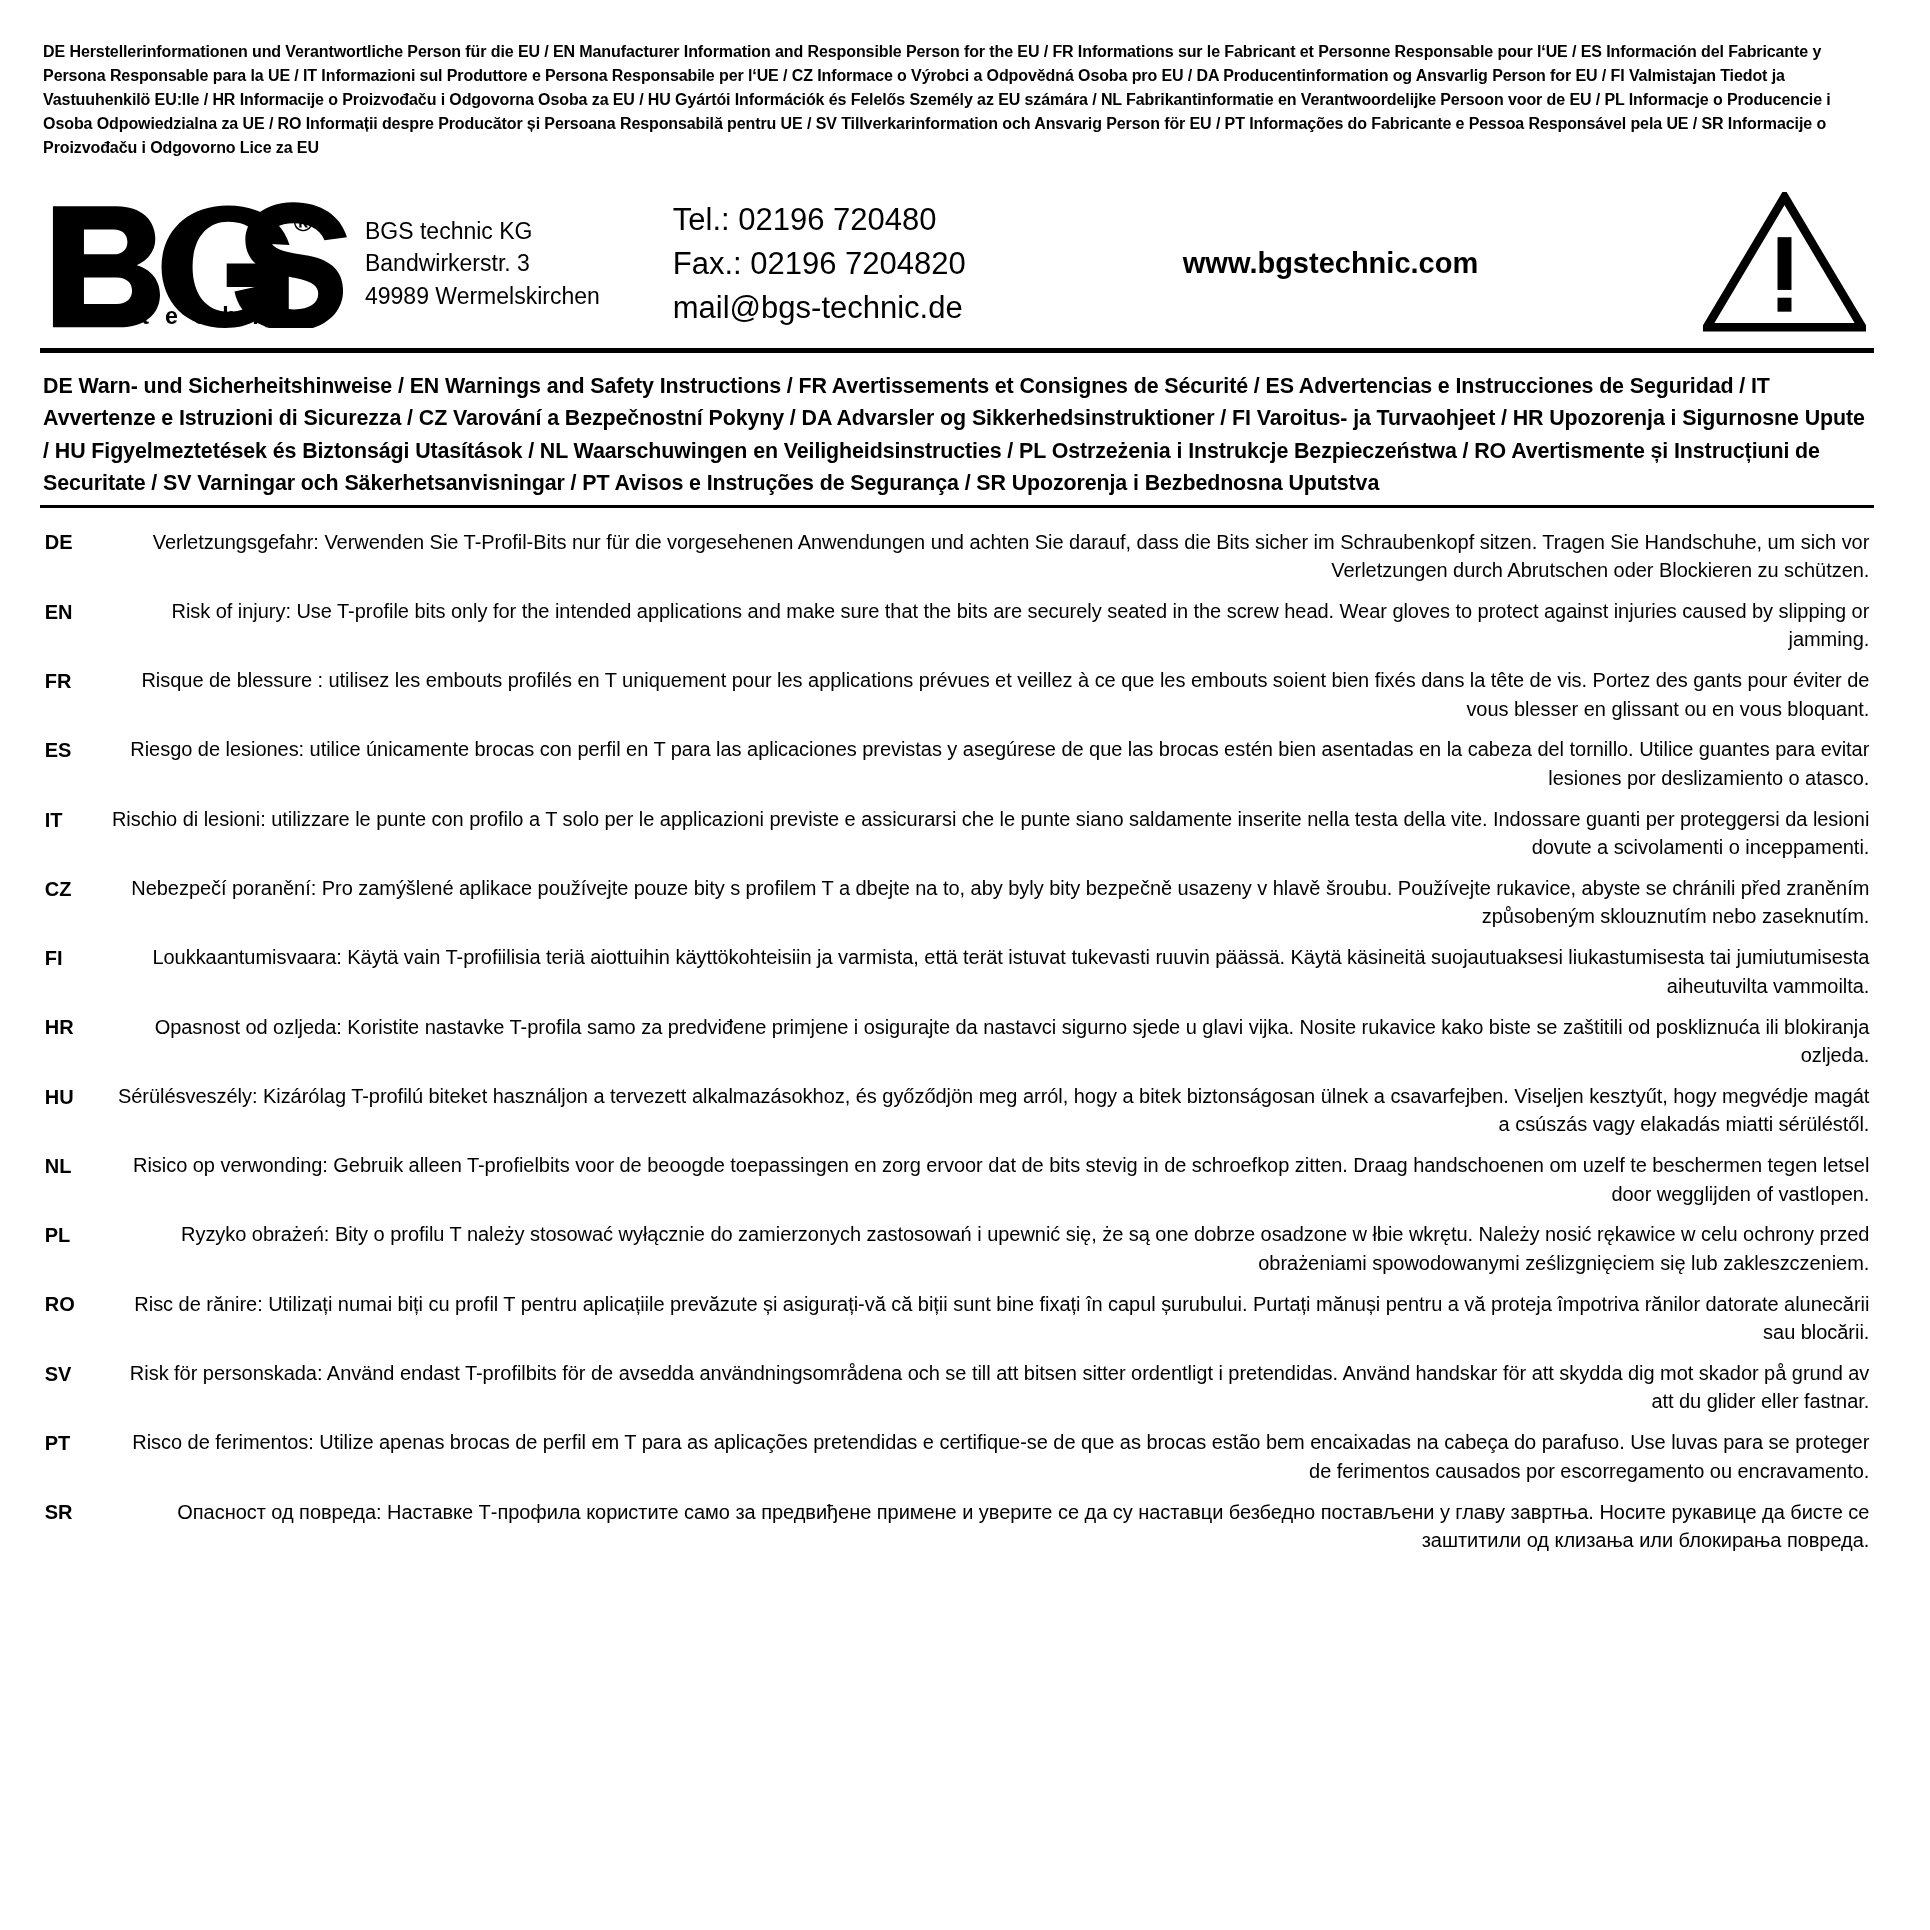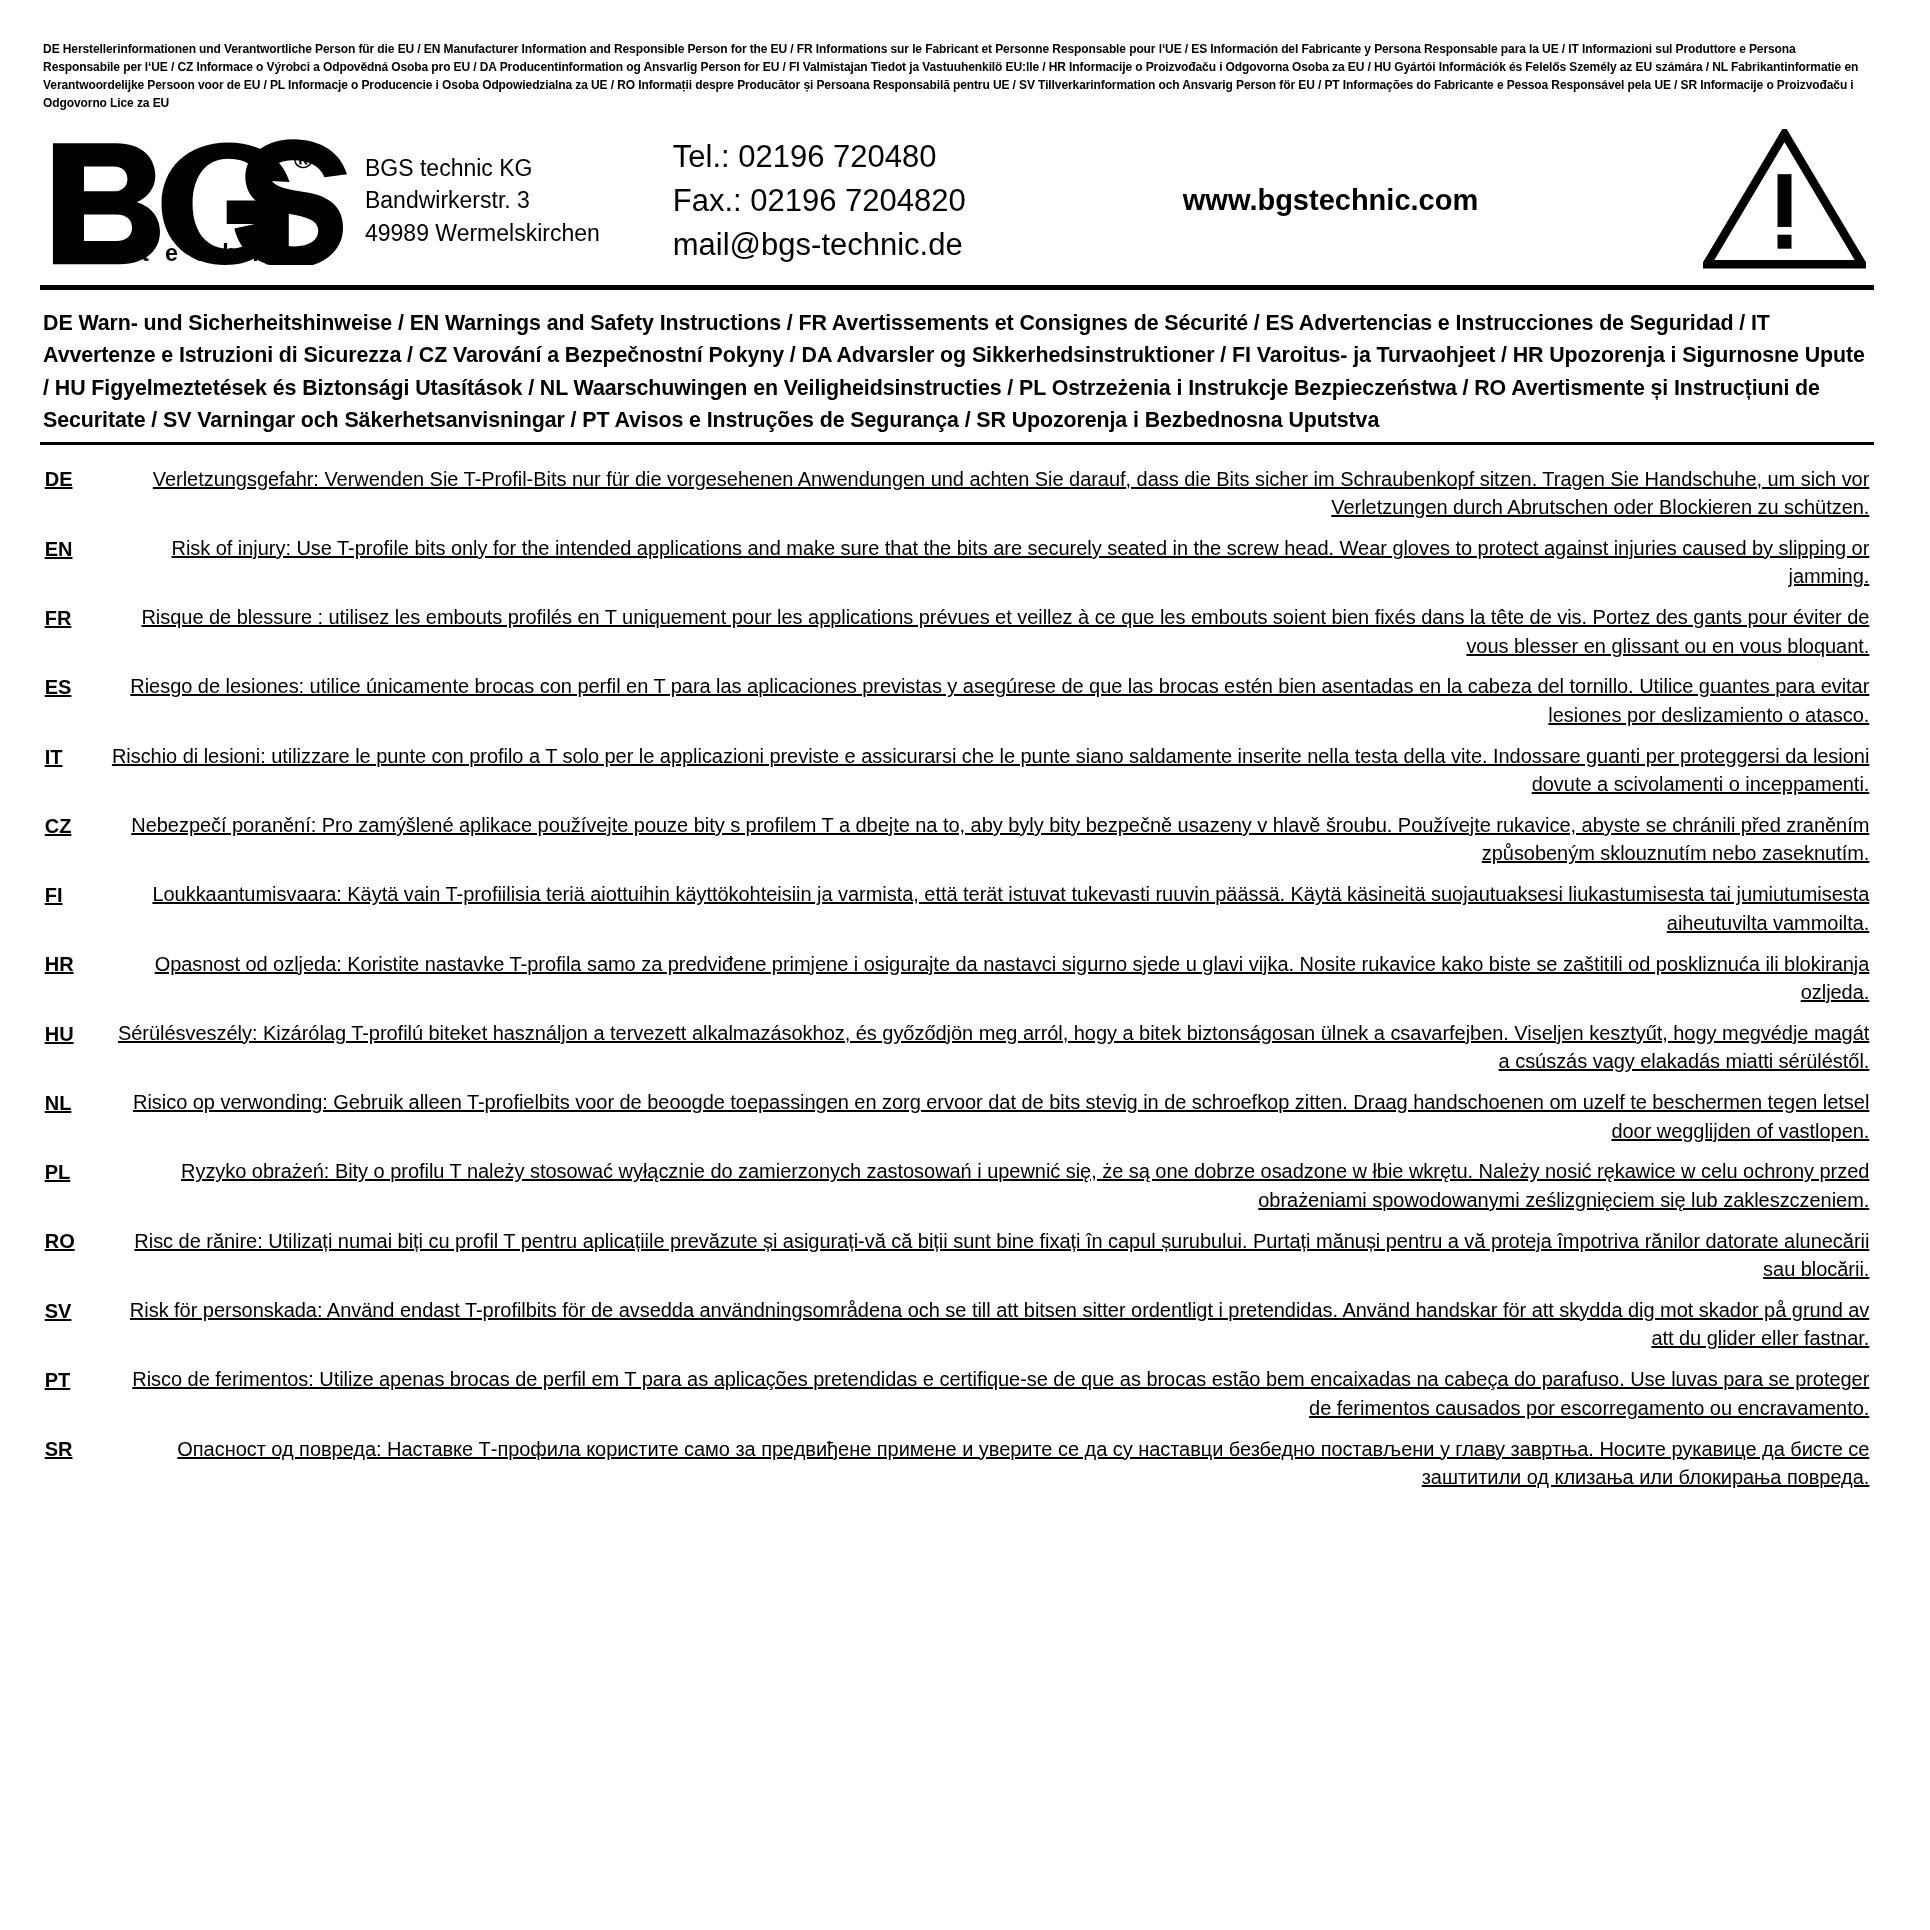--- a/index.html
+++ b/index.html
@@ -16,26 +16,26 @@
   }
   .page {
     box-sizing: border-box;
     width: 1930px;
     min-height: 1930px;
     padding: 40px 56px 31px 40px;
   }
 
   
   .header-langs {
-    font-size: 12px;
+    font-size: 16px;
     font-weight: bold;
     line-height: 1.50;
     letter-spacing: -0.1px;
     text-align: left;
-    margin: 0 0 11px 0;
+    margin: 0 0 26px 0;
     padding: 0 3.1px 0 3.1px;
   }
 
   
   .company-band {
     position: relative;
     display: flex;
     align-items: center;
     border-bottom: 5.4px solid #000;
     padding: 6.2px 0 12.5px 0;
@@ -88,21 +88,20 @@
   }
 
   
   .lang-list {
     padding: 0 4.7px 0 4.7px;
   }
   .lang-row {
     display: flex;
     align-items: flex-start;
     margin-bottom: 12.5px;
-    text-decoration: underline;
   }
   .lang-code {
     flex: 0 0 61px;
     font-size: 20px;
     font-weight: bold;
     line-height: 1.42;
     padding-top: 0.8px;
   }
   .lang-text {
     flex: 1 1 auto;

